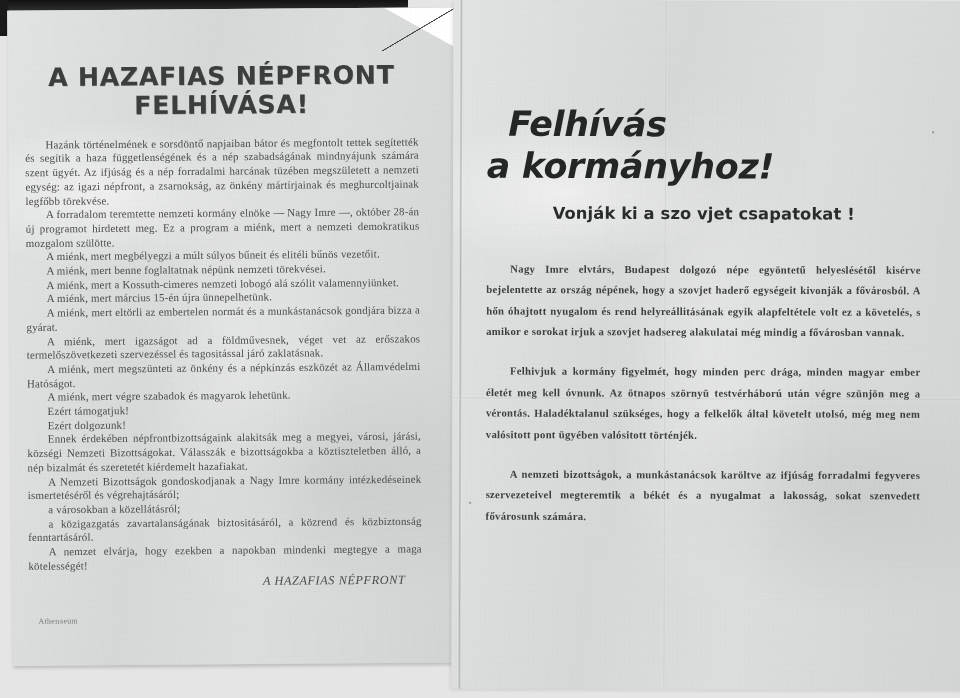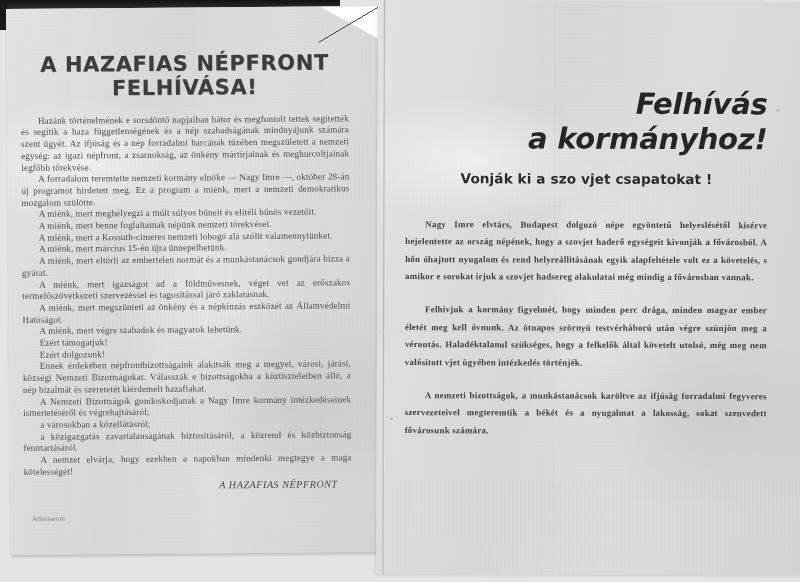--- a/index.html
+++ b/index.html
@@ -190,21 +190,21 @@
   }
 
   .headline-right {
     font-family: "DejaVu Sans", sans-serif;
     font-weight: bold;
     font-style: italic;
     font-size: 29px;
     line-height: 1.22;
     letter-spacing: -0.2px;
     color: #242525;
-    text-align: right;
+    text-align: left;
   }
   .headline-right .hr1 { display: block; margin-left: 18px; }
   .headline-right .hr2 { display: block; }
 
   .subhead-right {
     margin-top: 13px;
     text-align: center;
     font-family: "DejaVu Sans", sans-serif;
     font-weight: bold;
     font-size: 13.6px;
@@ -294,21 +294,21 @@
 
       <div class="headline-right">
         <span class="hr1">Felhívás</span>
         <span class="hr2">a kormányhoz!</span>
       </div>
 
       <div class="subhead-right">Vonják ki a szo vjet csapatokat !</div>
 
       <div class="body-right">
         <p>Nagy Imre elvtárs, Budapest dolgozó népe egyöntetű helyeslésétől kisérve  bejelentette az ország népének, hogy a szovjet  haderő egységeit kivonják a fővárosból. A hőn óhajtott nyugalom és rend helyreállitásának  egyik  alapfeltétele  volt ez a követelés, s  amikor e sorokat irjuk a szovjet hadsereg alakulatai még mindig a fővárosban vannak.</p>
-        <p>Felhivjuk a kormány figyelmét, hogy minden  perc drága, minden magyar ember életét meg kell óvnunk. Az ötnapos szörnyü testvérháború után végre szünjön meg a vérontás. Haladéktalanul szükséges, hogy a felkelők által követelt utolsó, még  meg nem valósitott vjet ügyében intézkedés történjék.</p>
+        <p>Felhivjuk a kormány figyelmét, hogy minden  perc drága, minden magyar ember életét meg kell óvnunk. Az ötnapos szörnyü testvérháború után végre szünjön meg a vérontás. Haladéktalanul szükséges, hogy a felkelők által követelt utolsó, még  meg nem valósitott pont ügyében valósitott történjék.</p>
         <p>A nemzeti bizottságok, a munkástanácsok karöltve az ifjúság forradalmi fegyveres szervezeteivel megteremtik a békét és a nyugalmat a lakosság, sokat szenvedett fővárosunk számára.</p>
       </div>
     </div>
 
     <div class="speck" style="left:14px; top:418px;"></div>
     <div class="speck" style="left:399px; top:108px;"></div>
 
     <div class="grain"></div>
   </div>
 

